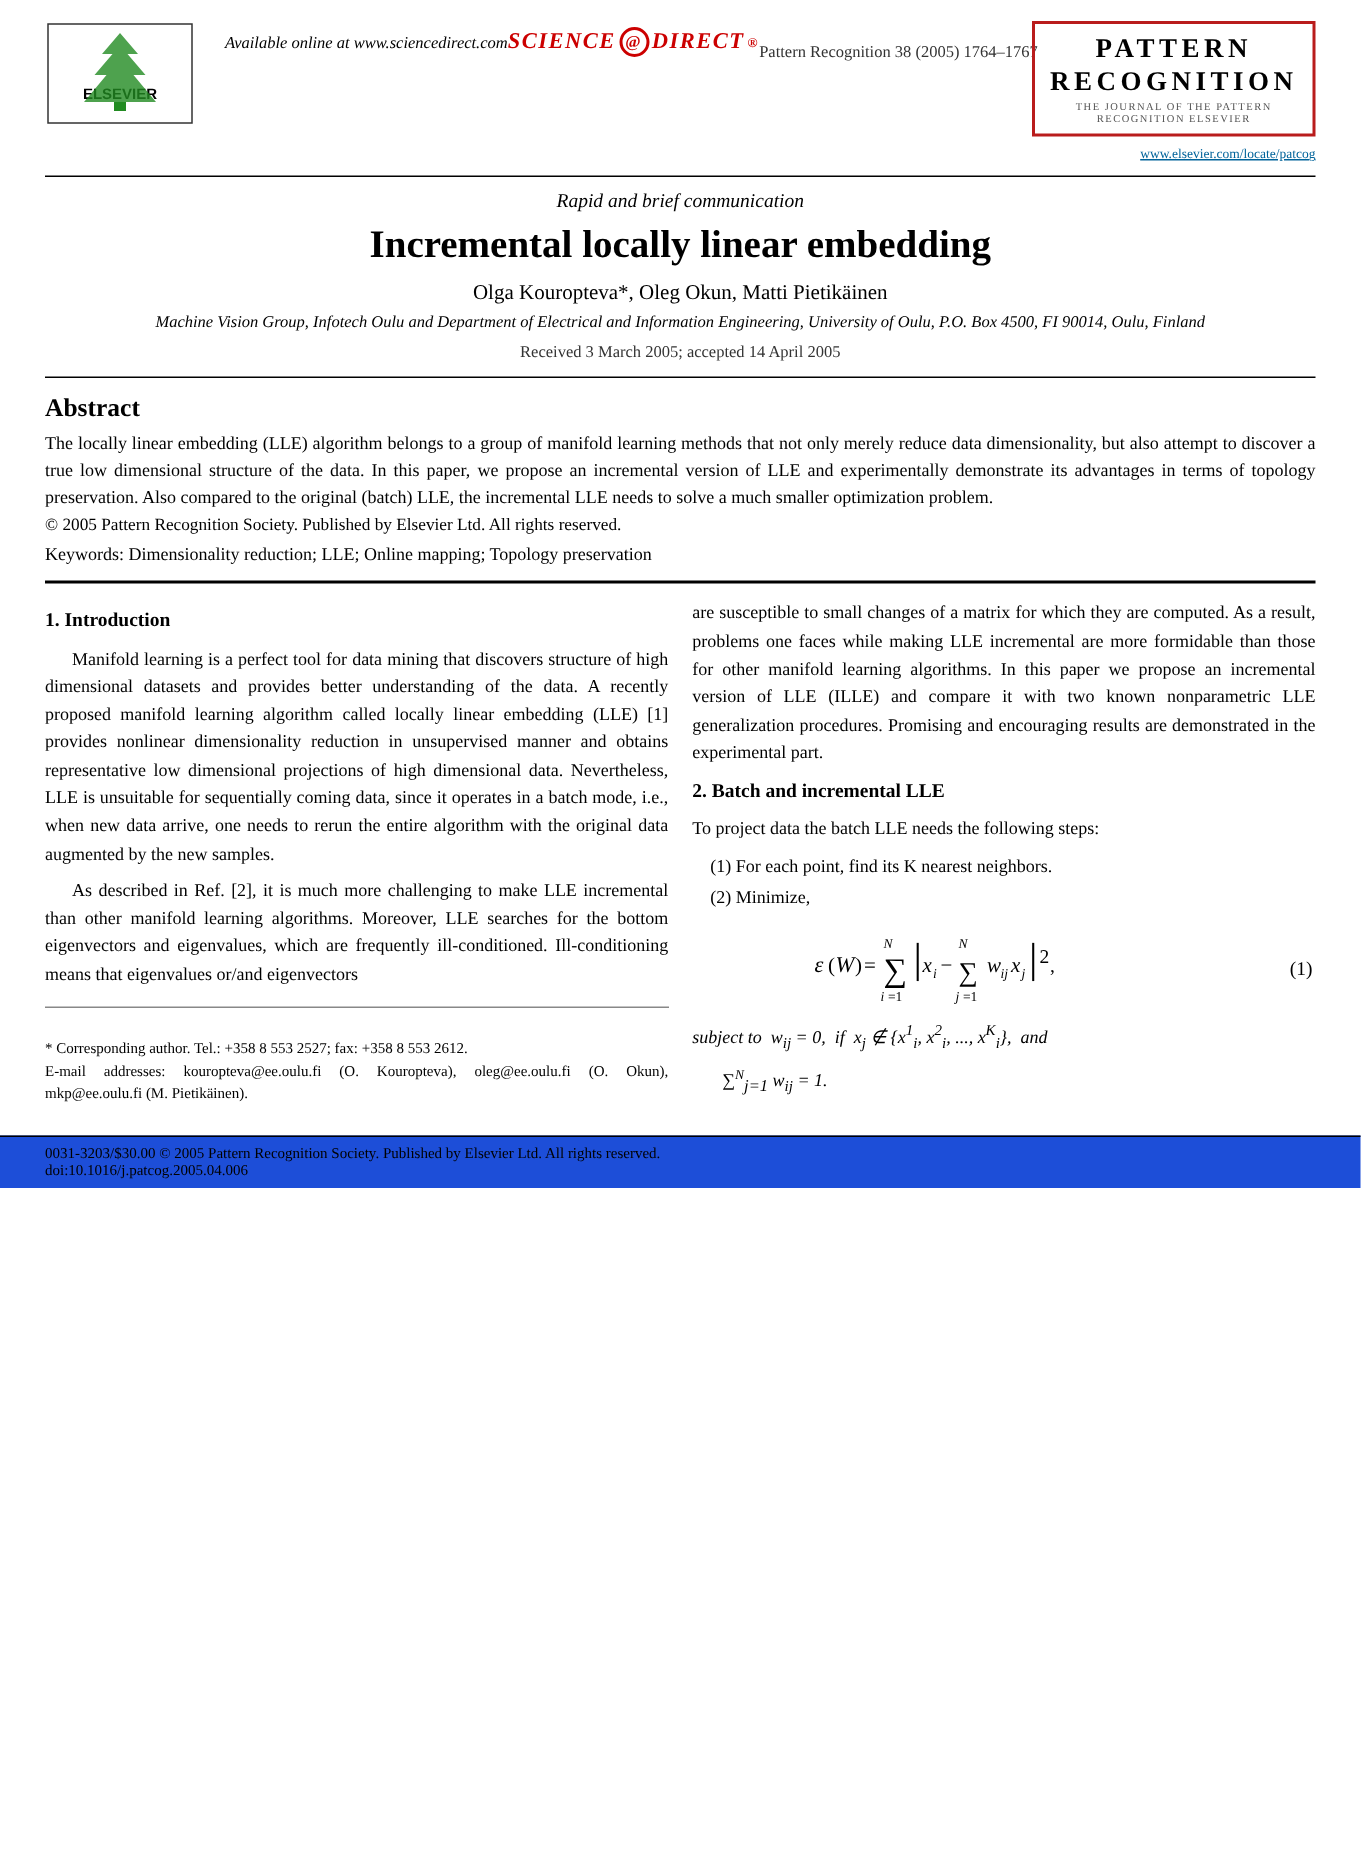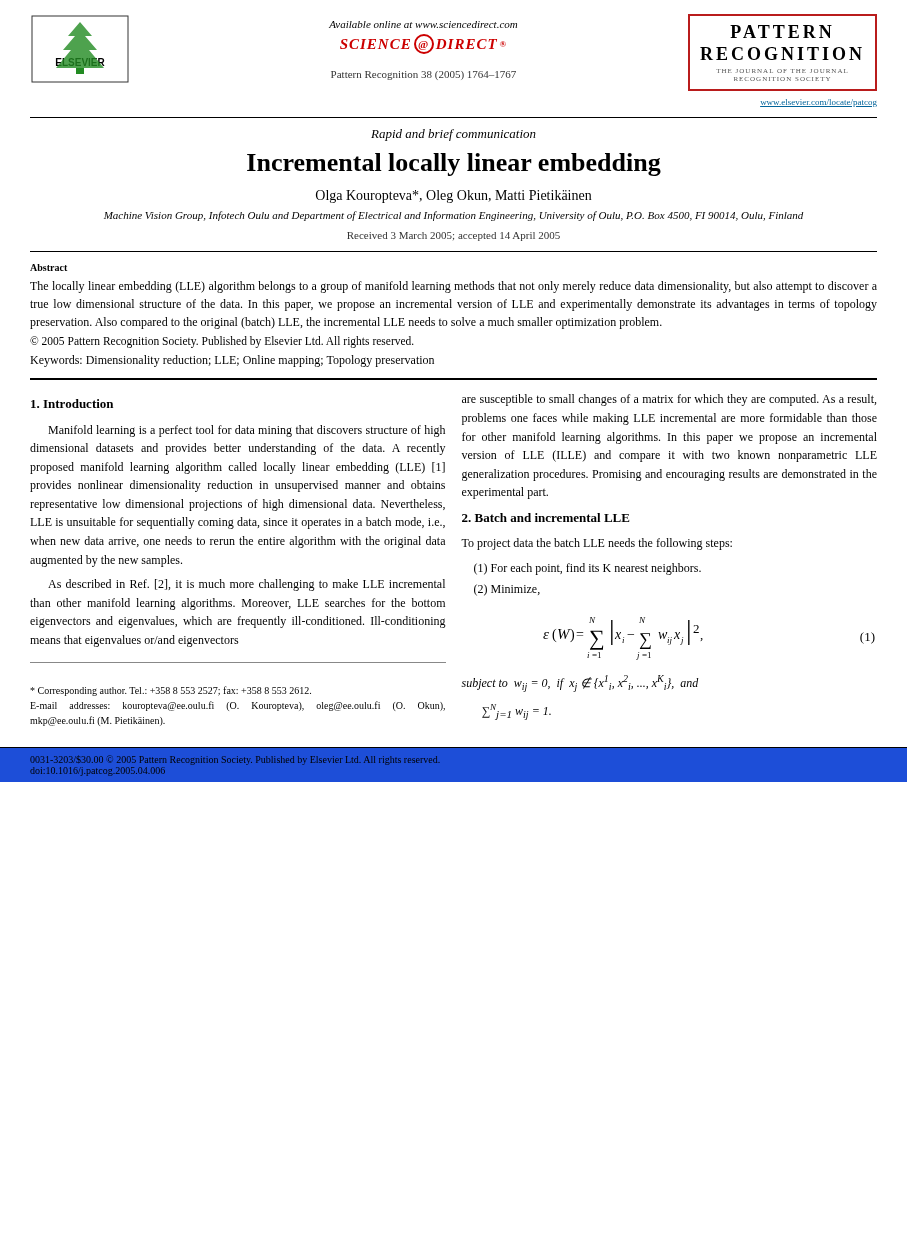--- a/index.html
+++ b/index.html
@@ -30,21 +30,21 @@
       width: 110px;
       flex-shrink: 0;
     }
     .header-logo svg {
       width: 100px;
       height: 70px;
     }
     .header-center {
       flex: 1;
       display: flex;
-      flex-direction: column;
+      flex-direction: row;
       align-items: center;
       padding-top: 4px;
     }
     .available-online {
       font-size: 11px;
       margin-bottom: 4px;
       font-style: italic;
     }
     .sciencedirect-logo {
       font-size: 14px;
@@ -161,21 +161,21 @@
     hr.section-rule {
       border: none;
       border-top: 1px solid #000;
       margin: 10px 30px;
     }
     
     .abstract-section {
       margin: 0 30px;
     }
     .abstract-title {
-      font-size: 10px;
+      font-size: 17px;
       font-weight: bold;
       margin-bottom: 4px;
     }
     .abstract-text {
       font-size: 12px;
       text-align: justify;
       line-height: 1.5;
     }
     .copyright {
       font-size: 11.5px;
@@ -288,21 +288,21 @@
         <span class="direct">DIRECT</span>
         <span class="reg">®</span>
       </div>
       <div class="journal-ref">Pattern Recognition 38 (2005) 1764–1767</div>
     </div>
 
     <div class="header-right">
       <div class="pattern-recognition-box">
         <div class="pr-title">PATTERN</div>
         <div class="pr-title">RECOGNITION</div>
-        <div class="pr-subtitle">THE JOURNAL OF THE JOURNAL RECOGNITION SOCIETY</div>
+        <div class="pr-subtitle">THE JOURNAL OF THE PATTERN RECOGNITION ELSEVIER</div>
       </div>
       <div class="pr-website">www.elsevier.com/locate/patcog</div>
     </div>
   </div>
 
   <hr class="header-rule">
 
   <div class="communication-type">Rapid and brief communication</div>
 
   <div class="main-title">Incremental locally linear embedding</div>

